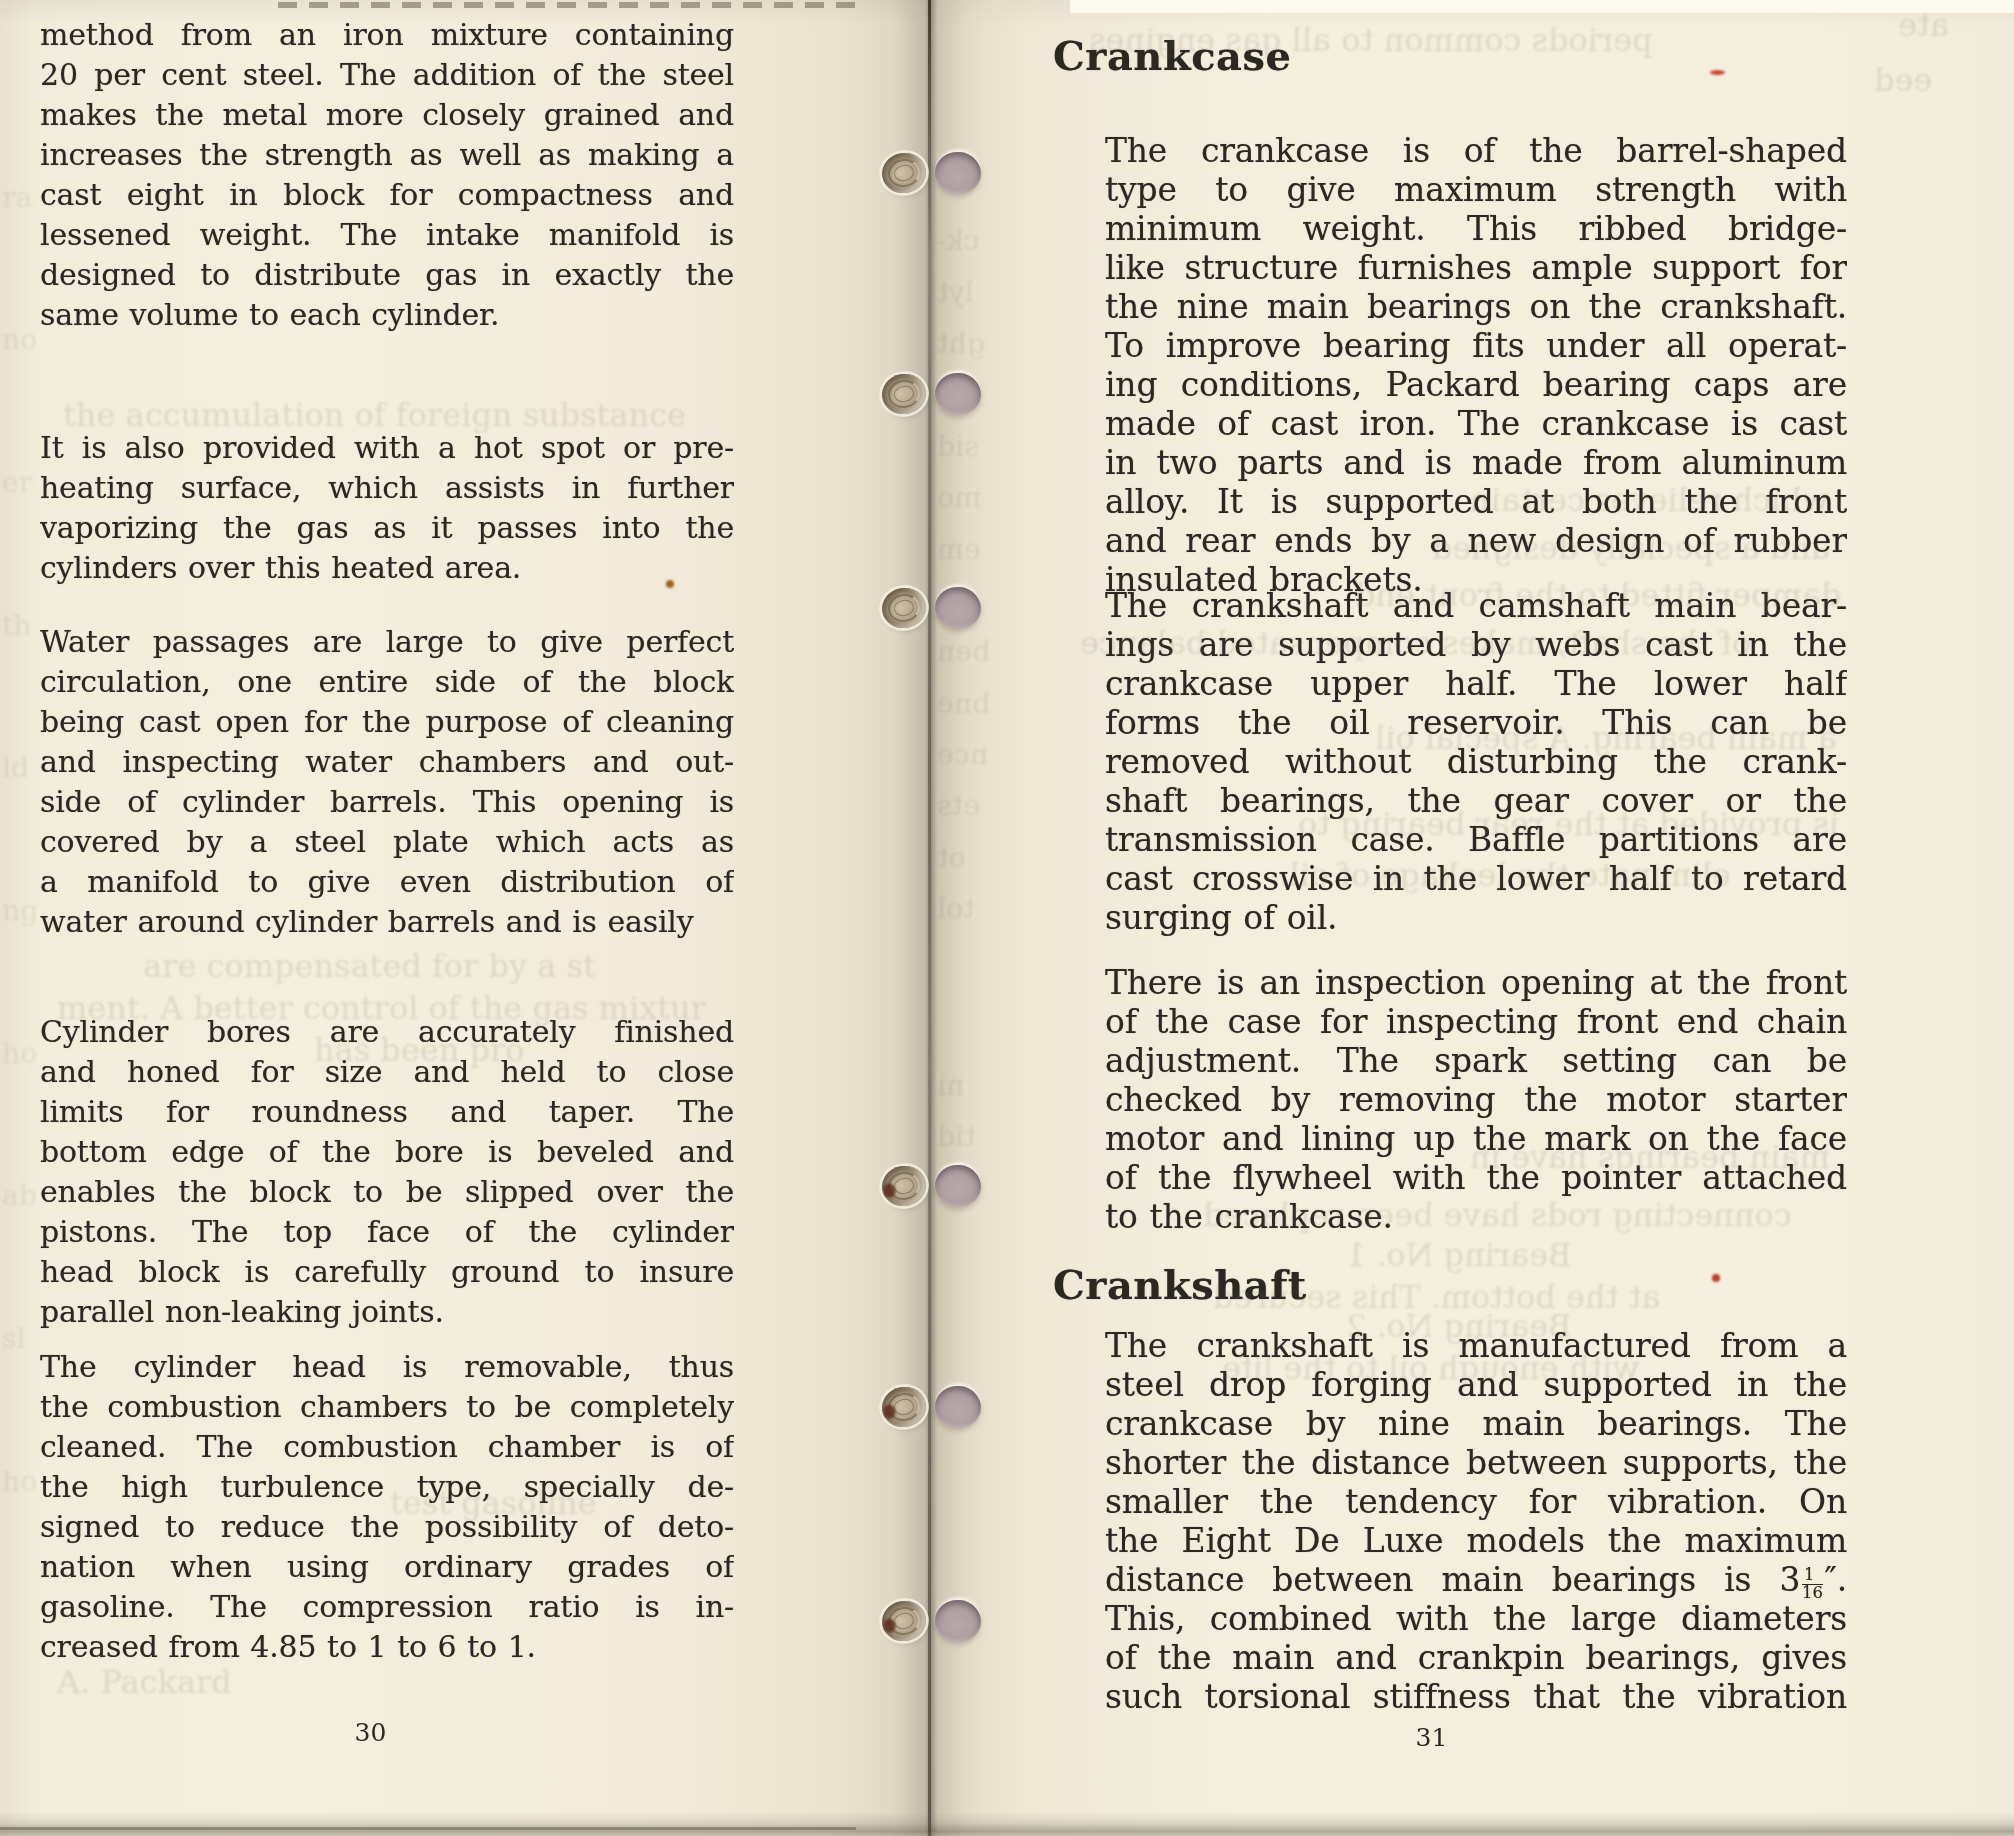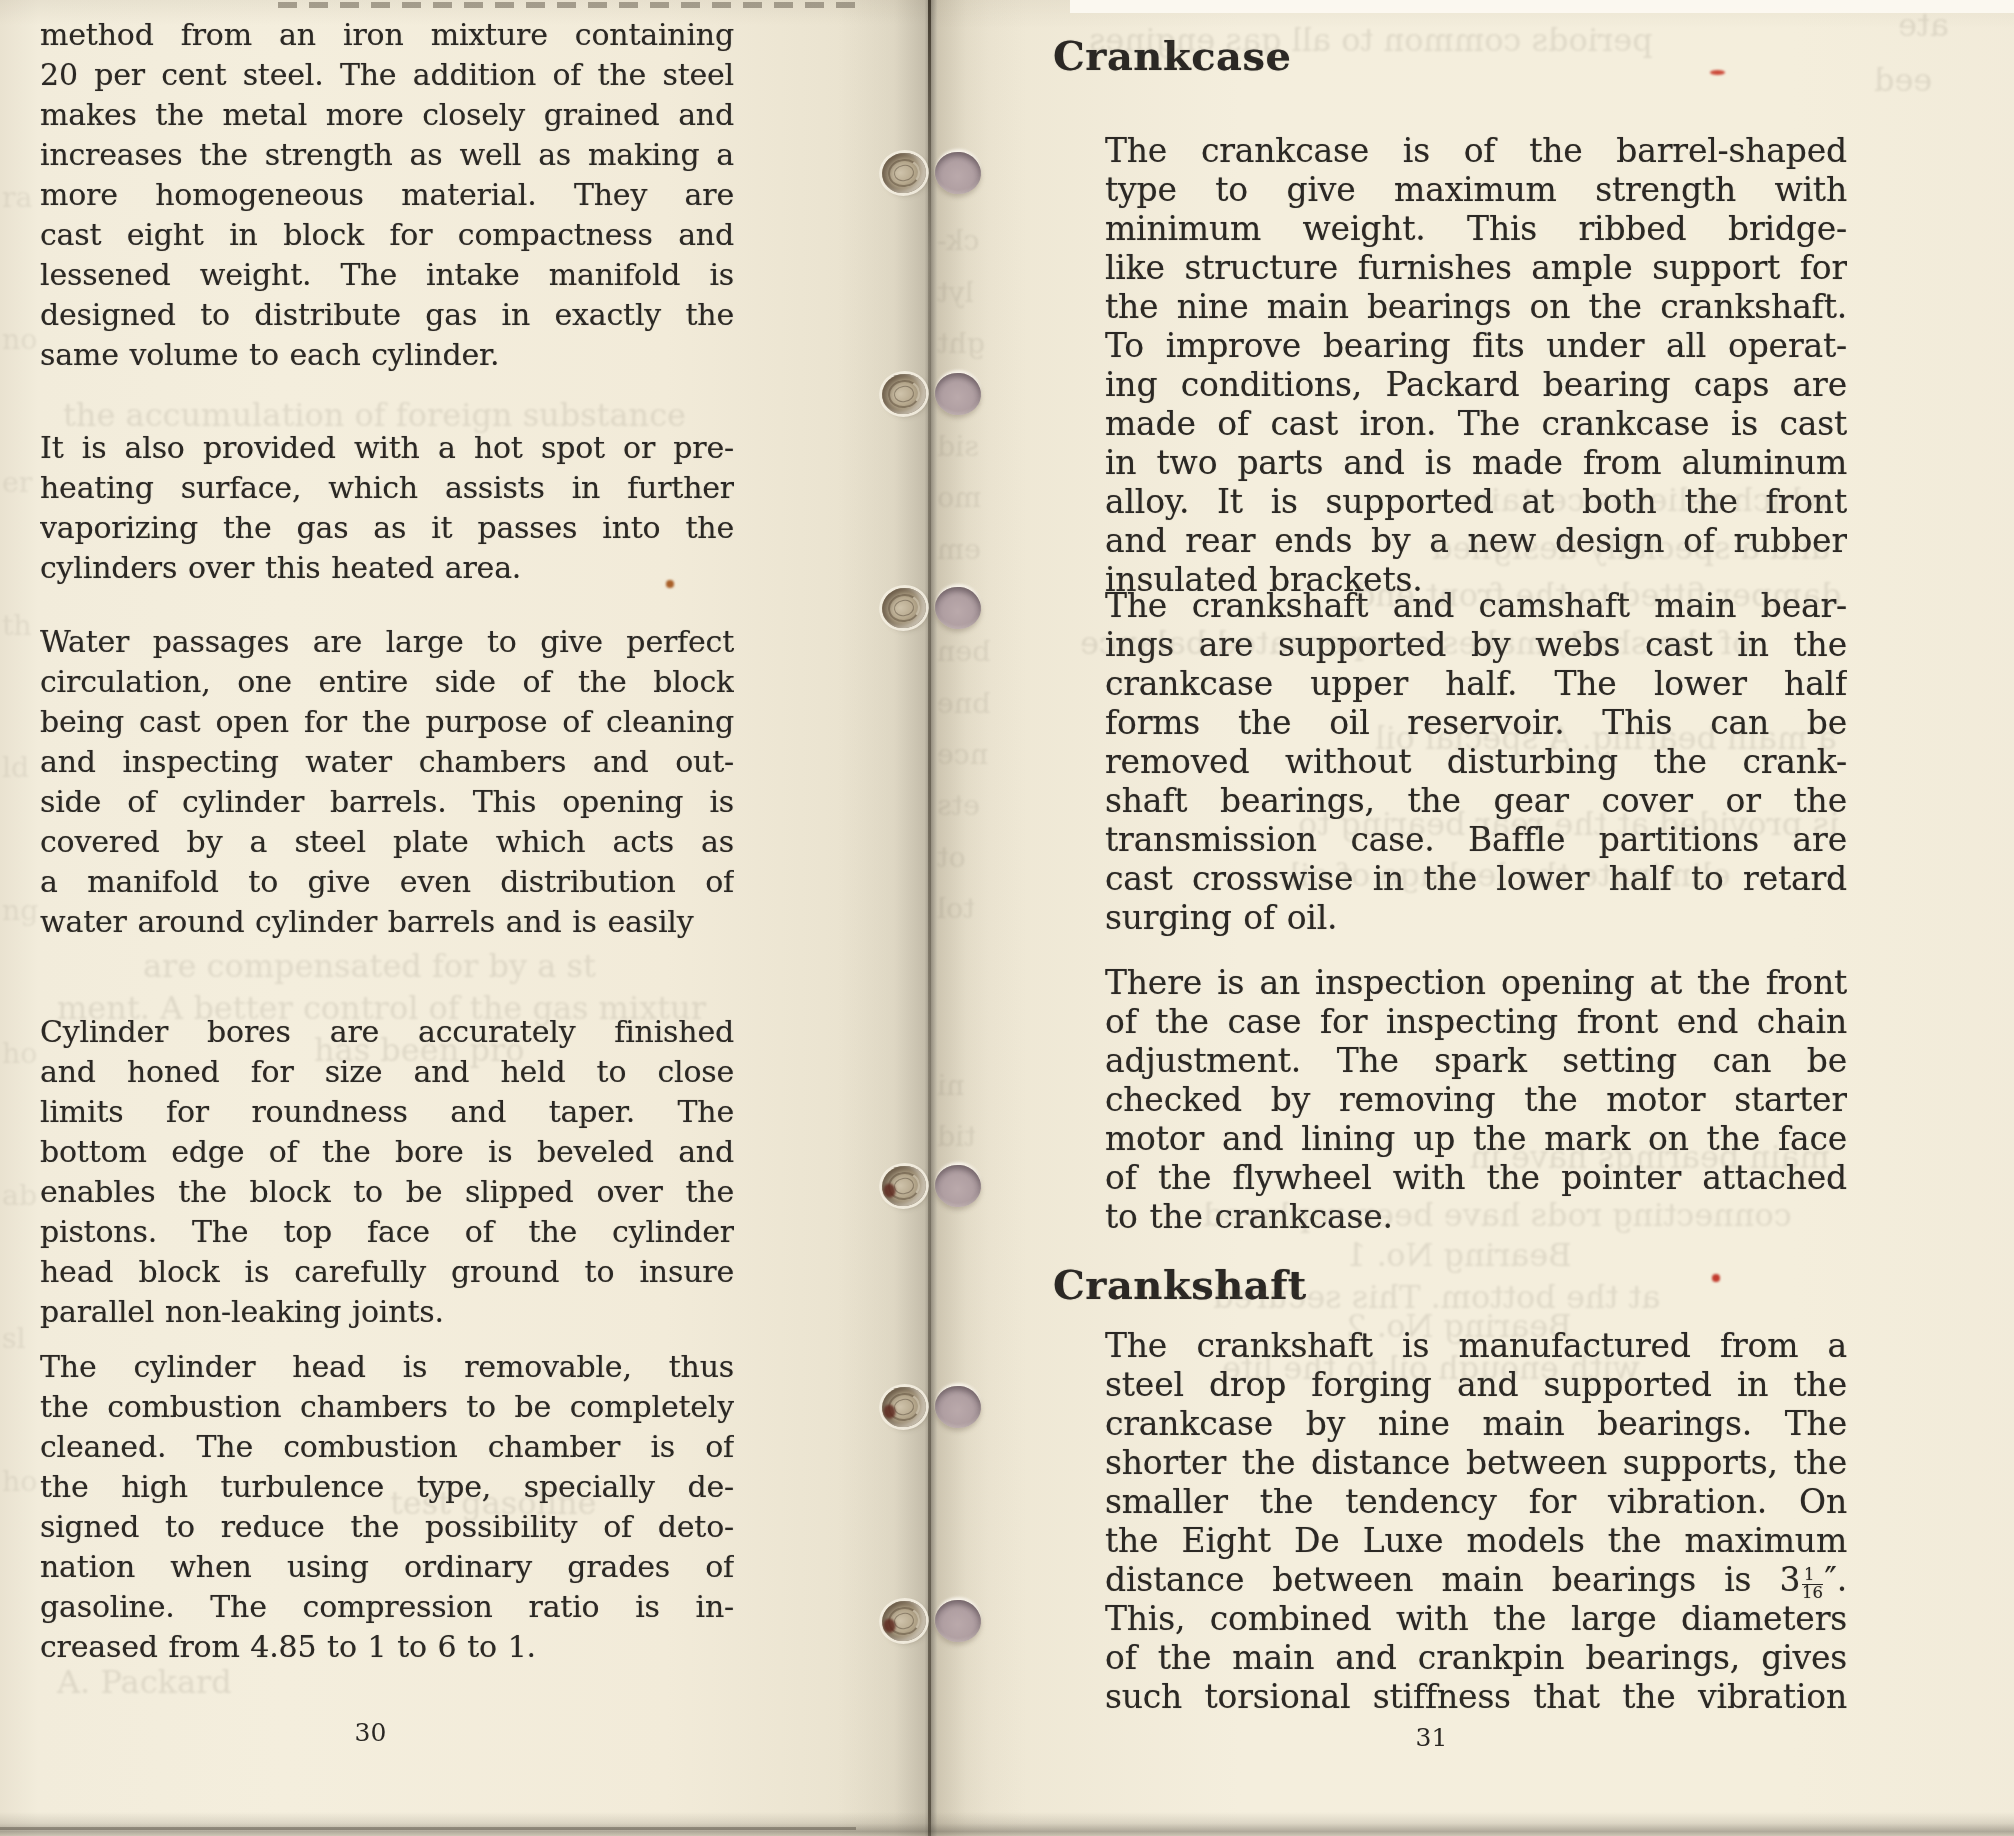--- a/index.html
+++ b/index.html
@@ -98,21 +98,20 @@
 <div id="scan">
 
   <div class="page" id="page-left">
     <div id="top-dashes"></div>
     <div class="col" id="left-col">
         <div class="para" style="top: 15px;">
           <div class="line">method from an iron mixture containing</div>
           <div class="line">20 per cent steel.  The addition of the steel</div>
           <div class="line">makes the metal more closely grained and</div>
           <div class="line">increases the strength as well as making a</div>
-          <div class="line">more  homogeneous  material.   They  are</div>
           <div class="line">cast  eight  in  block  for  compactness  and</div>
           <div class="line">lessened  weight.   The  intake  manifold  is</div>
           <div class="line">designed  to  distribute  gas  in  exactly  the</div>
           <div class="line">same volume to each cylinder.</div>
         </div>
         <div class="para" style="top: 428px;">
           <div class="line">It is also provided with a hot spot or pre-</div>
           <div class="line">heating  surface,  which  assists  in  further</div>
           <div class="line">vaporizing  the  gas  as  it  passes  into  the</div>
           <div class="line">cylinders over this heated area.</div>

